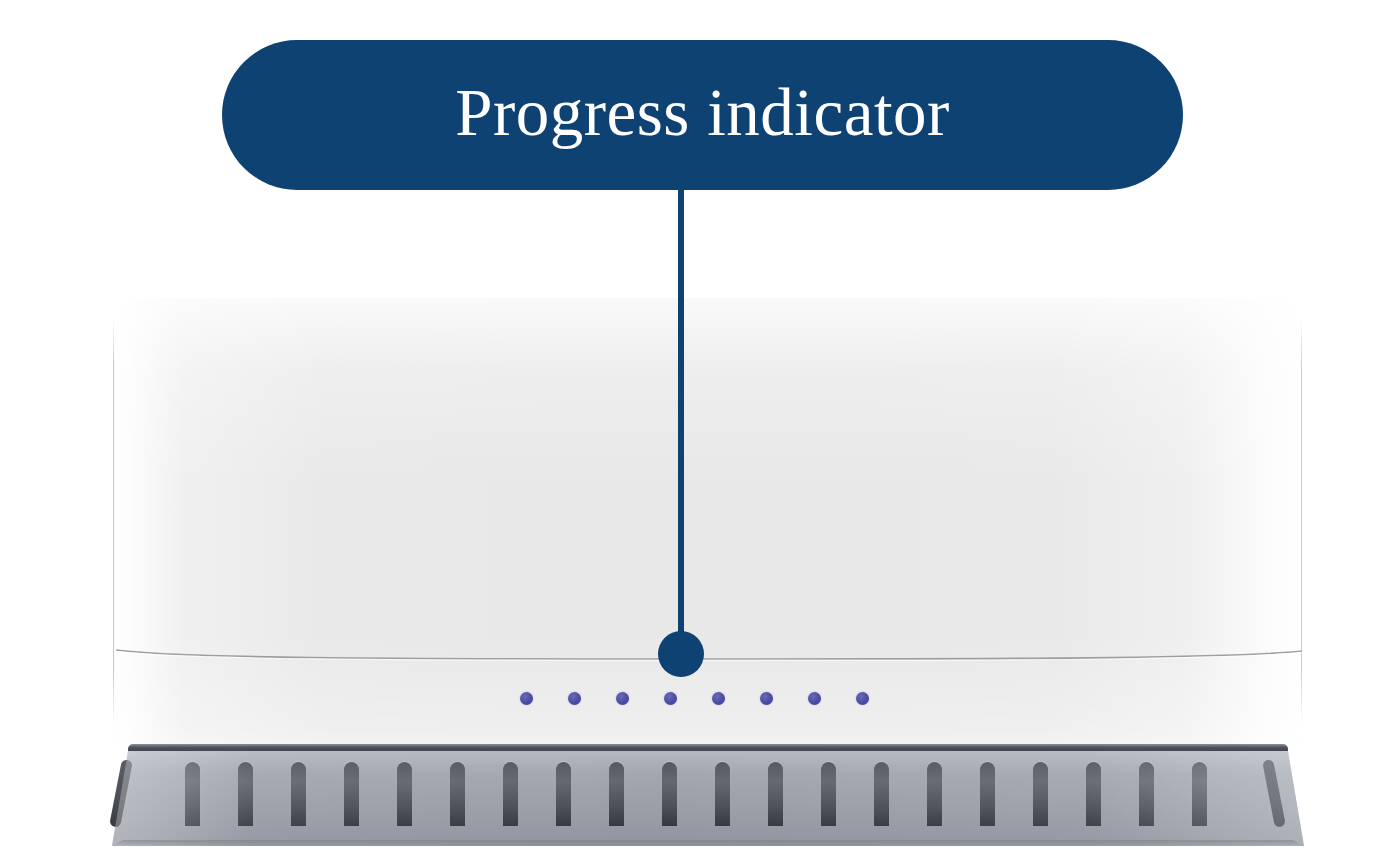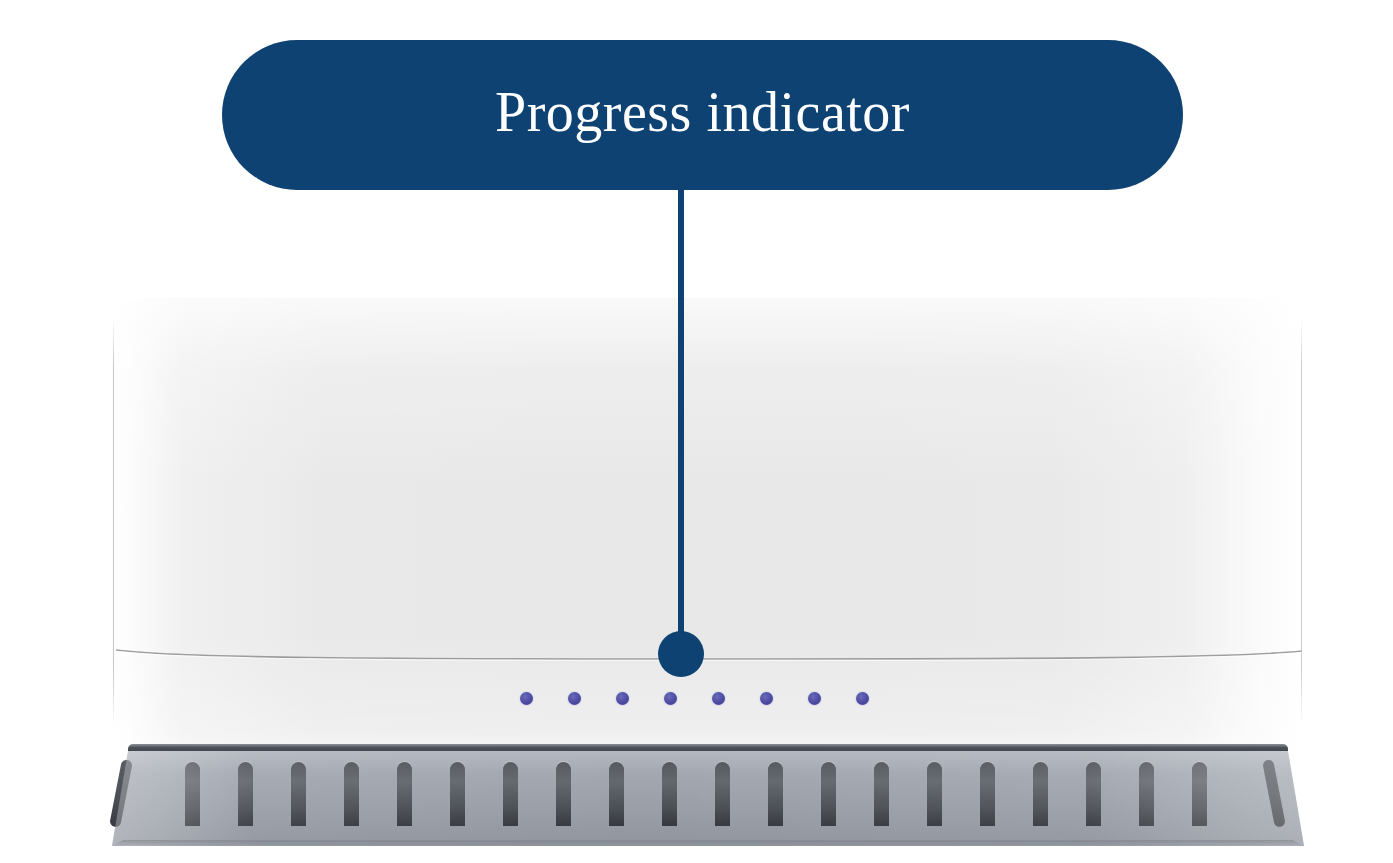--- a/index.html
+++ b/index.html
@@ -30,21 +30,21 @@
     background: #0e4272;
     border-radius: 75px;
     display: flex;
     align-items: center;
     justify-content: center;
     z-index: 40;
   }
   #callout-label {
     color: #ffffff;
     font-family: "Liberation Serif", serif;
-    font-size: 56px;
+    font-size: 67px;
     line-height: 1;
     letter-spacing: 0.5px;
     white-space: nowrap;
     -webkit-font-smoothing: antialiased;
     padding-bottom: 6px;
   }
 
   #leader-line {
     position: absolute;
     left: 678px;

